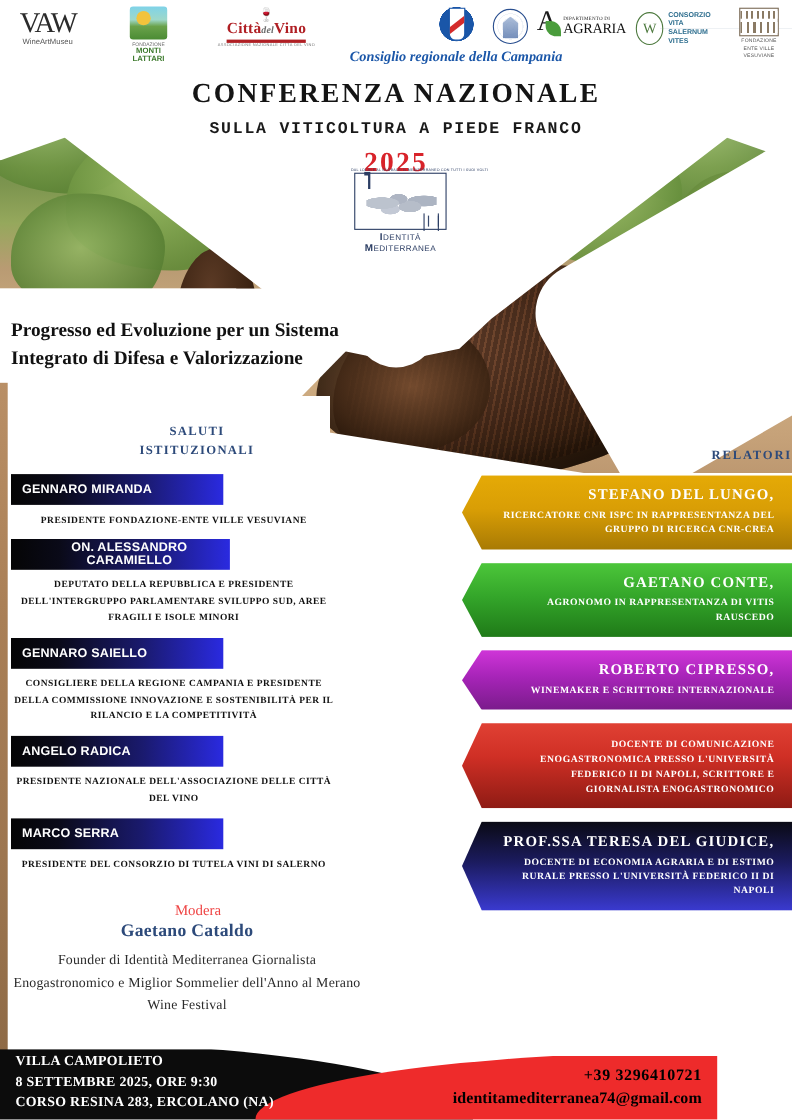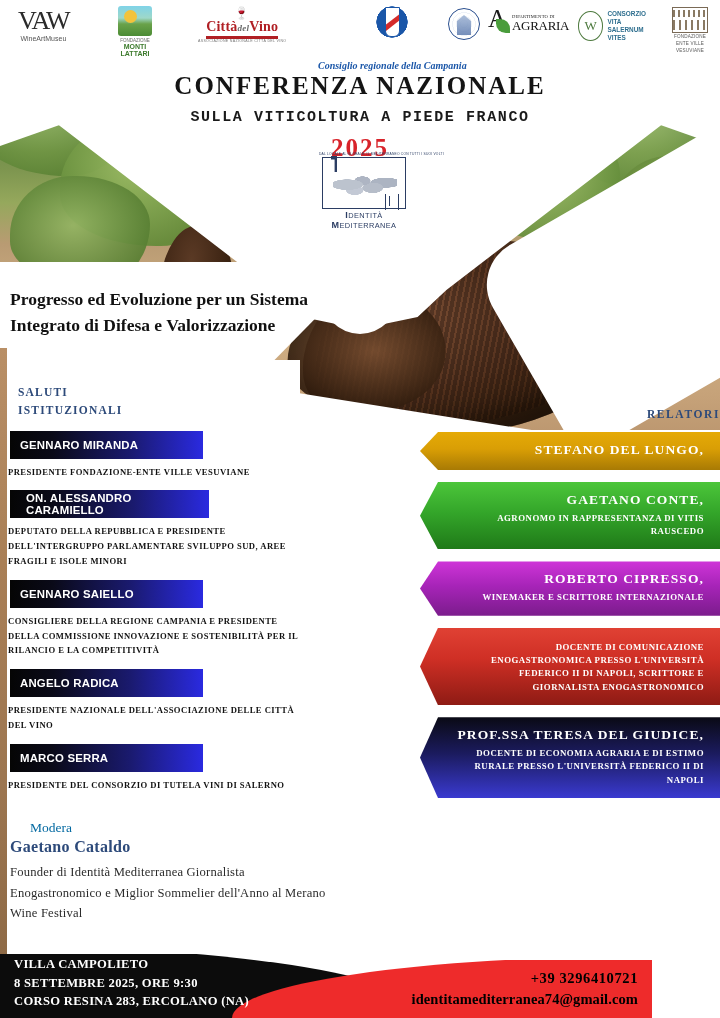--- a/index.html
+++ b/index.html
@@ -184,22 +184,22 @@
   .crc-shield{
     position:absolute; left:20px; top:5px; width:15px; height:30px;
     background:#fff; border:1.2px solid #1a56a8; border-radius: 0 0 6px 6px;
     overflow:hidden;
   }
   .crc-shield::after{
     content:""; position:absolute; left:-6px; top:11px; width:28px; height:5px;
     background:#d42b2b; transform: rotate(-38deg);
   }
   .crc-name {
-    font-size: 10px; color:#1a56a8; font-family:"Liberation Serif",serif;
-    font-style: italic; font-weight: bold; white-space: nowrap; margin-top:18px;text-align:right;
+    font-size: 13px; color:#1a56a8; font-family:"Liberation Serif",serif;
+    font-style: italic; font-weight: bold; white-space: nowrap; margin-top:1px;text-align:right;
   }
 
   
   .l-fed { left: 448px; top: 8px; }
   .seal {
     width: 32px; height: 32px; border-radius:50%;
     border: 1.4px solid #2a4f8f;
     background: repeating-radial-gradient(circle, #fff 0 3px, #eef2f8 3px 4px);
     position: relative;
   }
@@ -315,21 +315,21 @@
   .im-name b { font-size: 9px; }
 
   
   .subtitle {
     position: absolute; left: 10px; top: 286px; width: 340px; z-index: 32;
     font-family: "Liberation Serif", serif;
     font-size: 17.5px; font-weight: bold; color:#111; line-height: 1.5;
   }
 
   
-  .col-left { position: absolute; left: 0; top: 384px; width: 340px; z-index: 33; }
+  .col-left { position: absolute; left: 0; top: 384px; width: 340px; z-index: 33; text-align: center; }
   .sect-head {
     font-family:"Liberation Serif",serif; font-weight:bold; color:#2d4a7a;
     font-size: 11.5px; letter-spacing: 1.2px; line-height: 1.55; padding-left: 18px;
   }
   .name-bar {
     height: 28px; width: 193px; margin: 11px 16px 0 10px;
     background: linear-gradient(90deg, #050505 0%, #0a0a18 22%, #1a1a6e 62%, #2a2ae0 100%);
     display: flex; align-items: center;
   }
   .name-bar.wide { width: 199px; }
@@ -337,21 +337,21 @@
     color: #ffffff; font-family:"Liberation Sans",sans-serif;
     font-size: 11.4px; font-weight: bold; letter-spacing: .2px; padding-left: 10px;
   }
   .name-bar.indent span { padding-left: 16px; }
   .role {
     font-family:"Liberation Serif",serif; font-weight:bold; color:#111;
     font-size: 8.6px; letter-spacing: .45px; line-height: 1.72;
     margin: 6px 0 0 8px; width: 300px;
   }
   .moderator { margin: 28px 0 0 10px; width: 320px; }
-  .mod-label { font-family:"Liberation Serif",serif; font-size: 13.5px; color:#0369a1;margin-left:20px; }
+  .mod-label { font-family:"Liberation Serif",serif; font-size: 13.5px; color:#ef4444;margin-left:20px; }
   .mod-name {
     font-family:"Liberation Serif",serif; font-size: 16px; font-weight:bold;
     color:#2d4a7a; letter-spacing:.3px; margin-top: 2px;
   }
   .mod-bio {
     font-family:"Liberation Serif",serif; font-size: 12.6px; color:#2b2b2b;
     line-height: 1.62; margin-top: 6px; letter-spacing:.2px;
   }
 
   
@@ -554,20 +554,21 @@
       <div class="mod-name">Gaetano Cataldo</div>
       <div class="mod-bio">Founder di Identità Mediterranea Giornalista Enogastronomico e Miglior Sommelier dell'Anno al Merano Wine Festival</div>
     </div>
   </div>
 
   <div class="col-right">
     <div class="relatori-head">RELATORI</div>
 
     <div class="chev c-gold">
       <div class="nm">STEFANO DEL LUNGO,</div>
+      <div class="rl">RICERCATORE CNR ISPC IN RAPPRESENTANZA DEL GRUPPO DI RICERCA CNR-CREA</div>
     </div>
 
     <div class="chev c-green">
       <div class="nm">GAETANO CONTE,</div>
       <div class="rl">AGRONOMO IN RAPPRESENTANZA DI VITIS RAUSCEDO</div>
     </div>
 
     <div class="chev c-purple">
       <div class="nm">ROBERTO CIPRESSO,</div>
       <div class="rl">WINEMAKER E SCRITTORE INTERNAZIONALE</div>

